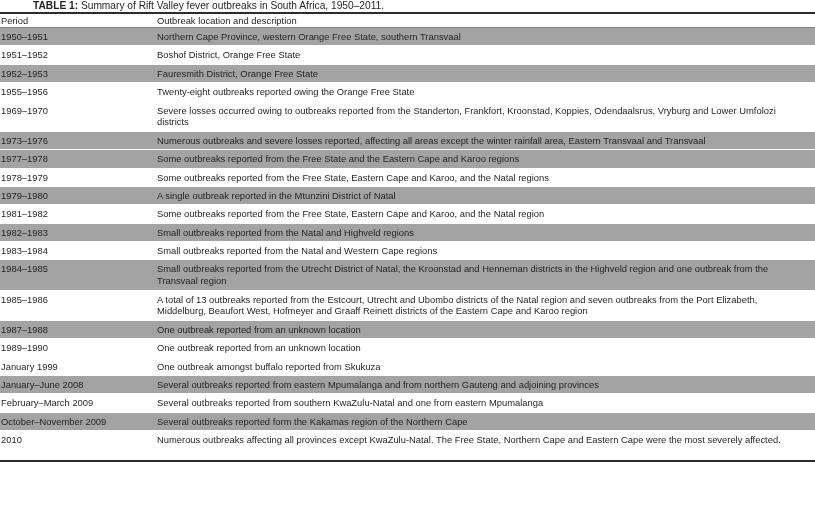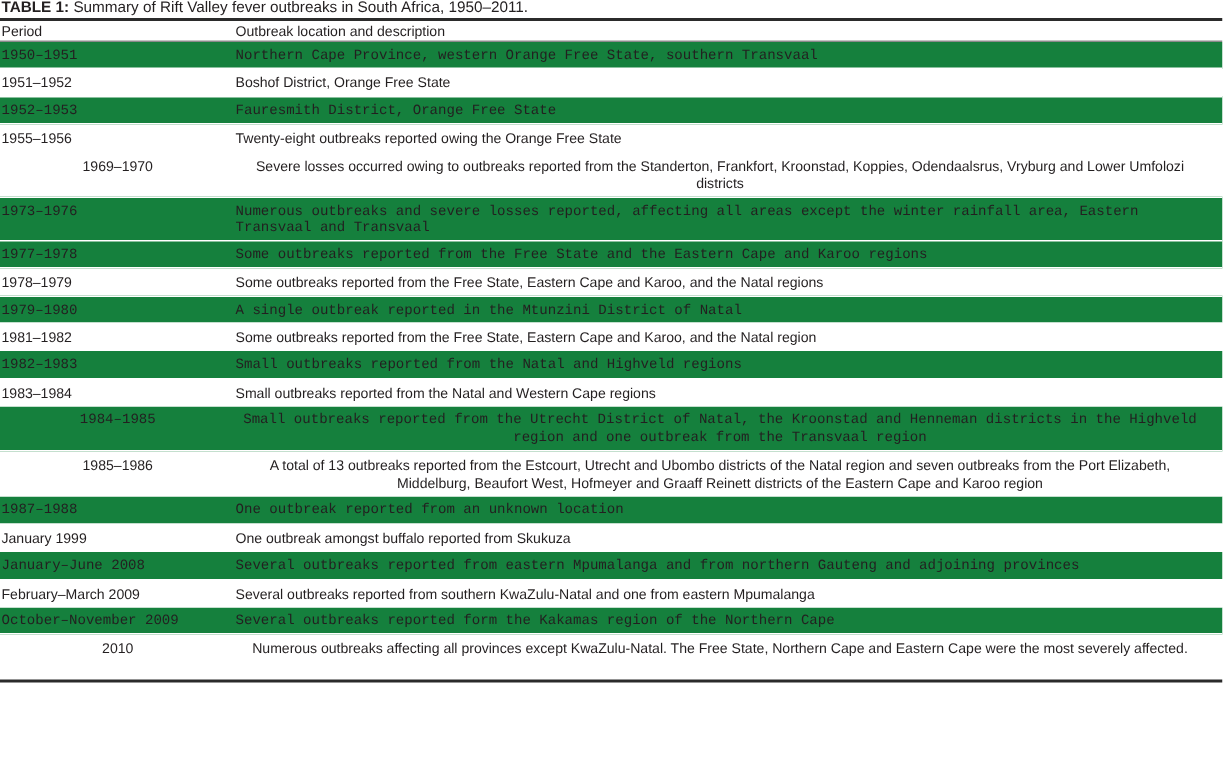--- a/index.html
+++ b/index.html
@@ -8,21 +8,21 @@
     font-family: "Liberation Sans", "DejaVu Sans", sans-serif;
     color: #231f20;
   }
   .caption {
     height: 12px;
     font-size: 10.2px;
     line-height: 11px;
     white-space: nowrap;
     padding-left: 1px;
   }
-  .caption b { font-weight: bold; }
+  .caption b { font-weight: bold; margin-left: 32px; }
   table {
     width: 815px;
     border-collapse: collapse;
     table-layout: fixed;
     font-size: 9.4px;
     border-top: 2px solid #2b2b2b;
     border-bottom: 2px solid #2b2b2b;
   }
   col.c1 { width: 156px; }
   col.c2 { width: 659px; }
@@ -34,22 +34,22 @@
     padding: 0 0 0 1px;
     border-bottom: 1px solid #8a8a8a;
     vertical-align: middle;
   }
   td {
     vertical-align: top;
     padding: 3px 0 2px 1px;
     line-height: 11.5px;
     height: 12.4px;
   }
-  tr.tall td { height: 24.2px; text-align: center; }
-  tr.shade td { background: #15803d; font-family: Liberation Mono, monospace; }
+  tr.tall td { height: 24.2px; }
+  tr.shade td { background: #a3a3a3; }
   tr td { border-top: 1px solid #ffffff; }
   td.desc { padding-right: 12px; }
 </style>
 </head>
 <body>
 
 <div class="caption"><b>TABLE 1:</b><span> Summary of Rift Valley fever outbreaks in South Africa, 1950–2011.</span></div>
 
 <table>
   <colgroup>
@@ -117,20 +117,24 @@
       </tr>
     <tr class="tall">
         <td>1985–1986</td>
         <td class="desc">A total of 13 outbreaks reported from the Estcourt, Utrecht and Ubombo districts of the Natal region and seven outbreaks from the Port Elizabeth, Middelburg, Beaufort West, Hofmeyer and Graaff Reinett districts of the Eastern Cape and Karoo region</td>
       </tr>
     <tr class="shade">
         <td>1987–1988</td>
         <td class="desc">One outbreak reported from an unknown location</td>
       </tr>
     <tr>
+        <td>1989–1990</td>
+        <td class="desc">One outbreak reported from an unknown location</td>
+      </tr>
+    <tr>
         <td>January 1999</td>
         <td class="desc">One outbreak amongst buffalo reported from Skukuza</td>
       </tr>
     <tr class="shade">
         <td>January–June 2008</td>
         <td class="desc">Several outbreaks reported from eastern Mpumalanga and from northern Gauteng and adjoining provinces</td>
       </tr>
     <tr>
         <td>February–March 2009</td>
         <td class="desc">Several outbreaks reported from southern KwaZulu-Natal and one from eastern Mpumalanga</td>

